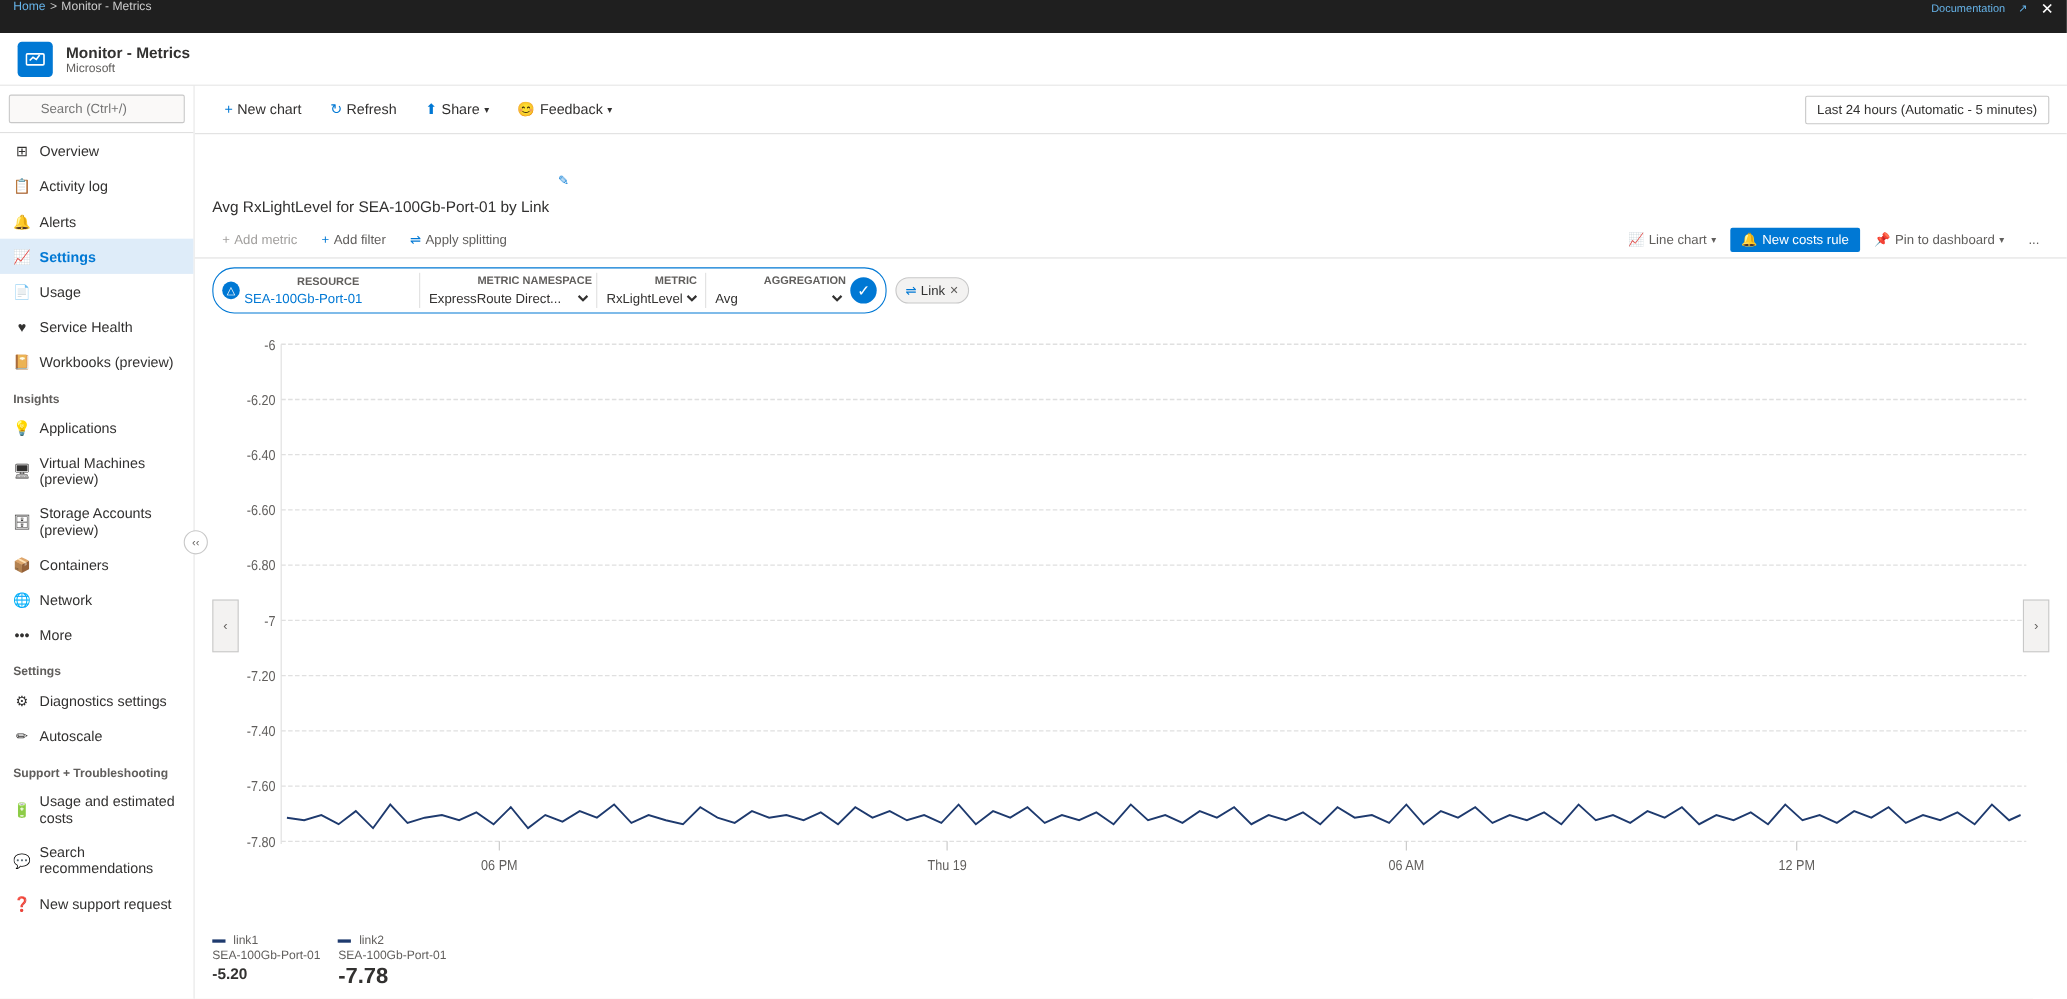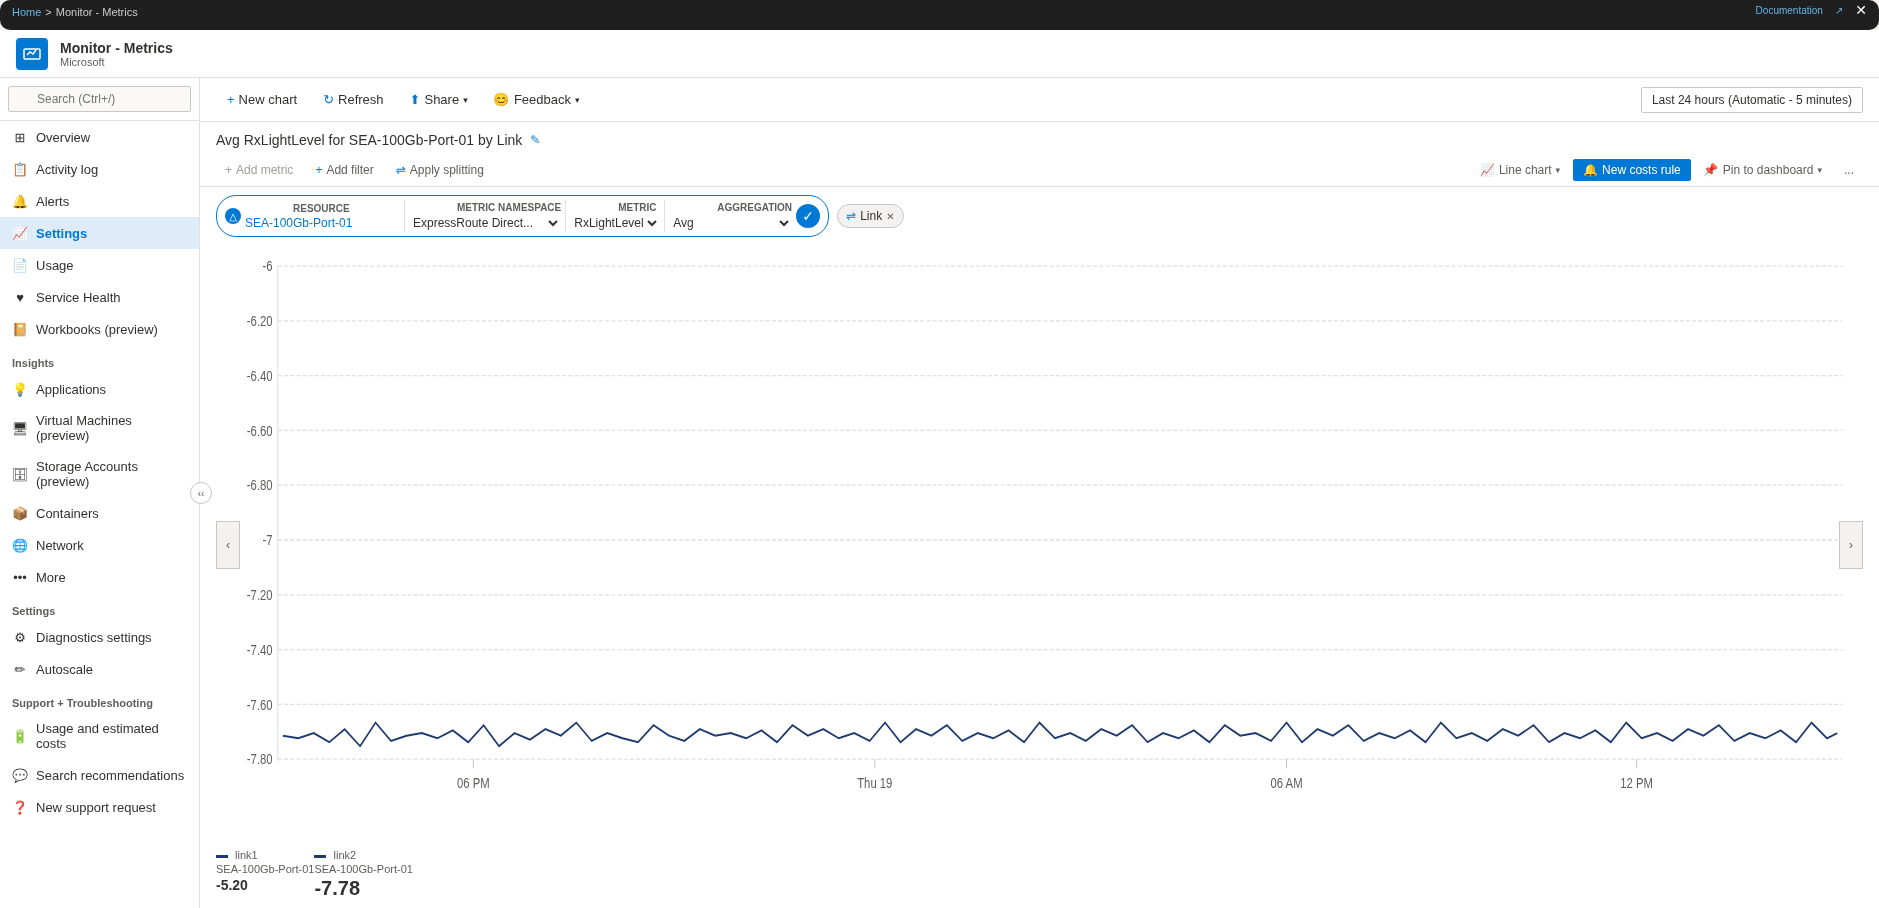--- a/index.html
+++ b/index.html
@@ -3,24 +3,23 @@
   <meta charset="utf-8">
   <style>
     * { box-sizing: border-box; margin: 0; padding: 0; }
     body { font-family: 'Segoe UI', Arial, sans-serif; font-size: 12px; color: #333; background: #f3f2f1; overflow: hidden; }
 
     
     .top-bar {
       height: 30px;
       background: #1f1f1f;
       display: flex;
-      align-items: flex-end;
-      padding: 12px 12px;
+      align-items: flex-start;
+      padding: 0 12px;
       gap: 8px;
-      border-radius: 10px;
     }
     .top-bar-breadcrumb { color: #ccc; font-size: 11px; display: flex; align-items: center; gap: 4px; }
     .top-bar-breadcrumb a { color: #66b3e8; text-decoration: none; }
     .top-bar-breadcrumb span { color: #ccc; }
     .top-bar-right { margin-left: auto; display: flex; align-items: center; gap: 12px; }
     .top-bar-right a { color: #66b3e8; font-size: 10px; text-decoration: none; }
     .top-bar-close { color: #fff; cursor: pointer; font-size: 14px; }
 
     
     .app-header {
@@ -41,21 +40,21 @@
     .app-header-logo svg { width: 18px; height: 18px; }
     .app-header-info { display: flex; flex-direction: column; }
     .app-header-title { font-size: 14px; font-weight: 600; color: #323130; }
     .app-header-subtitle { font-size: 11px; color: #605e5c; }
 
     
     .main-layout { display: flex; height: calc(100vh - 78px); }
 
     
     .sidebar {
-      width: 200px;
+      width: 177px;
       background: #fff;
       border-right: 1px solid #e0e0e0;
       overflow-y: auto;
       flex-shrink: 0;
     }
     .sidebar-search {
       padding: 8px;
       border-bottom: 1px solid #e0e0e0;
     }
     .sidebar-search-input {
@@ -145,20 +144,21 @@
     .chart-title-bar {
       padding: 10px 16px 6px;
       display: flex;
       align-items: center;
       gap: 8px;
     }
     .chart-title {
       font-size: 14px;
       font-weight: 400;
       color: #323130;
+      margin-top: 48px;
     }
     .edit-icon { color: #0078d4; cursor: pointer; font-size: 12px; }
 
     
     .chart-toolbar {
       display: flex;
       align-items: center;
       padding: 4px 16px;
       gap: 4px;
       border-bottom: 1px solid #e0e0e0;
@@ -271,20 +271,21 @@
       cursor: pointer;
       color: #605e5c;
       z-index: 5;
     }
     .chart-nav-left { left: 0; }
     .chart-nav-right { right: 0; }
 
     
     .chart-legend {
       display: flex;
+      gap: 16px;
       padding: 4px 16px 8px;
     }
     .legend-item {
       display: flex;
       flex-direction: column;
       gap: 2px;
     }
     .legend-label {
       font-size: 11px;
       color: #605e5c;

